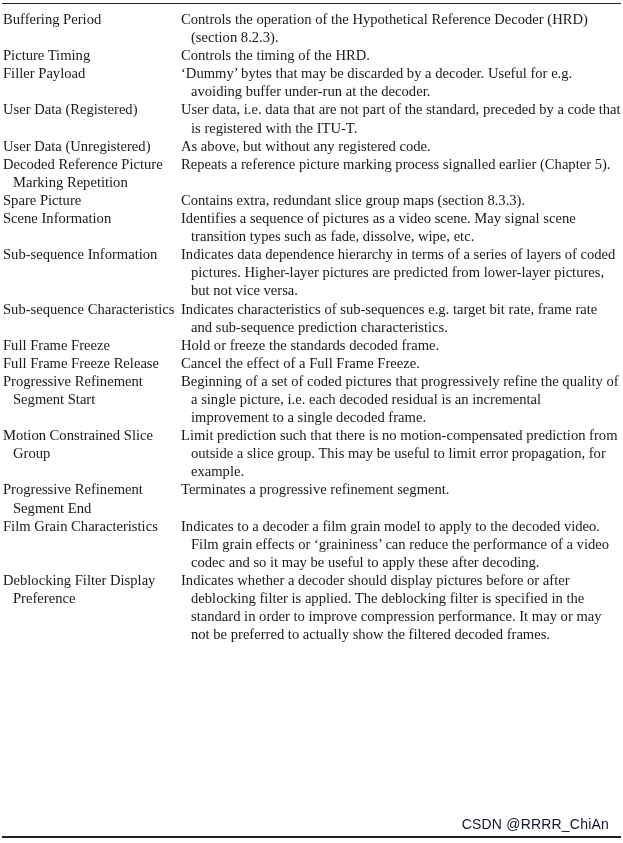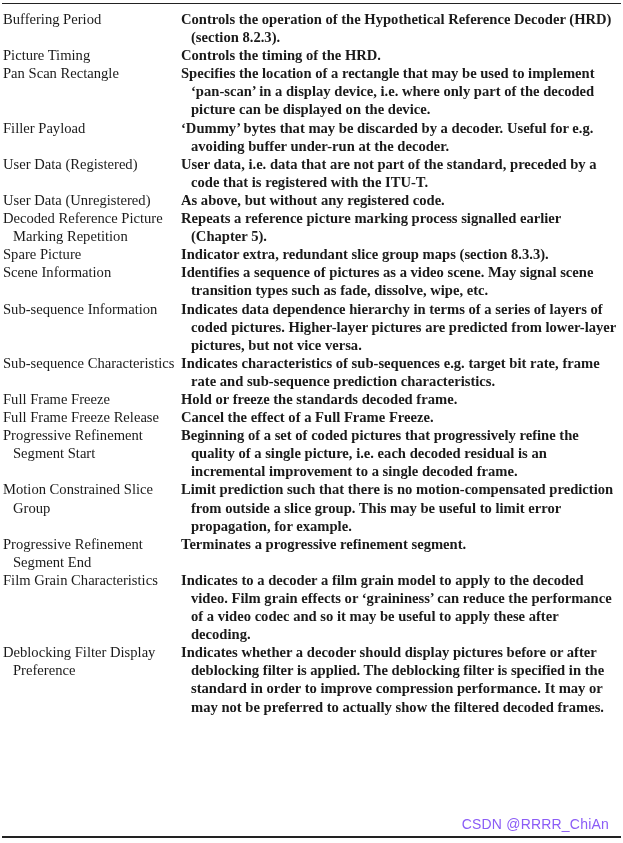--- a/index.html
+++ b/index.html
@@ -6,26 +6,26 @@
   body {
     width: 623px; height: 843px; position: relative; overflow: hidden;
     font-family: "Liberation Serif", "DejaVu Serif", serif;
     color: #1a1a1a; font-size: 14.6px; line-height: 18.1px;
   }
   .rule-top { position: absolute; left: 2px; right: 2px; top: 3px; height: 1px; background: #222; }
   .rule-bottom { position: absolute; left: 2px; right: 2px; top: 836px; height: 2px; background: #222; }
   table.sei { position: absolute; left: 3px; top: 10px; width: 618px; border-collapse: collapse; }
   table.sei td { vertical-align: top; padding: 0; }
   td.name { width: 178px; }
-  td.desc { padding-right: 4px; font-weight: bold; }
+  td.desc { padding-right: 4px; }
   .hang { display: block; padding-left: 10px; text-indent: -10px; }
   .watermark {
     position: absolute; right: 14px; top: 815px;
     font-family: "Liberation Sans", "DejaVu Sans", sans-serif;
-    font-size: 14px; color: #8b5cf6; letter-spacing: 0.2px;
+    font-size: 14px; color: #0f172a; letter-spacing: 0.2px;
     background: rgba(255,255,255,0.85);
   }
 </style>
 </head>
 <body>
 
 <div class="rule-top"></div>
 
 <table class="sei">
   <tbody id="rows">
@@ -36,28 +36,20 @@
         <td class="desc">
           <span class="hang">Controls the operation of the Hypothetical Reference Decoder (HRD) (section 8.2.3).</span>
         </td>
       </tr>
     <tr>
         <td class="name">
           <span class="hang">Picture Timing</span>
         </td>
         <td class="desc">
           <span class="hang">Controls the timing of the HRD.</span>
-        </td>
-      </tr>
-    <tr>
-        <td class="name">
-          <span class="hang">Pan Scan Rectangle</span>
-        </td>
-        <td class="desc">
-          <span class="hang">Specifies the location of a rectangle that may be used to implement ‘pan-scan’ in a display device, i.e. where only part of the decoded picture can be displayed on the device.</span>
         </td>
       </tr>
     <tr>
         <td class="name">
           <span class="hang">Filler Payload</span>
         </td>
         <td class="desc">
           <span class="hang">‘Dummy’ bytes that may be discarded by a decoder. Useful for e.g. avoiding buffer under-run at the decoder.</span>
         </td>
       </tr>
@@ -83,21 +75,21 @@
         </td>
         <td class="desc">
           <span class="hang">Repeats a reference picture marking process signalled earlier (Chapter 5).</span>
         </td>
       </tr>
     <tr>
         <td class="name">
           <span class="hang">Spare Picture</span>
         </td>
         <td class="desc">
-          <span class="hang">Indicator extra, redundant slice group maps (section 8.3.3).</span>
+          <span class="hang">Contains extra, redundant slice group maps (section 8.3.3).</span>
         </td>
       </tr>
     <tr>
         <td class="name">
           <span class="hang">Scene Information</span>
         </td>
         <td class="desc">
           <span class="hang">Identifies a sequence of pictures as a video scene. May signal scene transition types such as fade, dissolve, wipe, etc.</span>
         </td>
       </tr>

